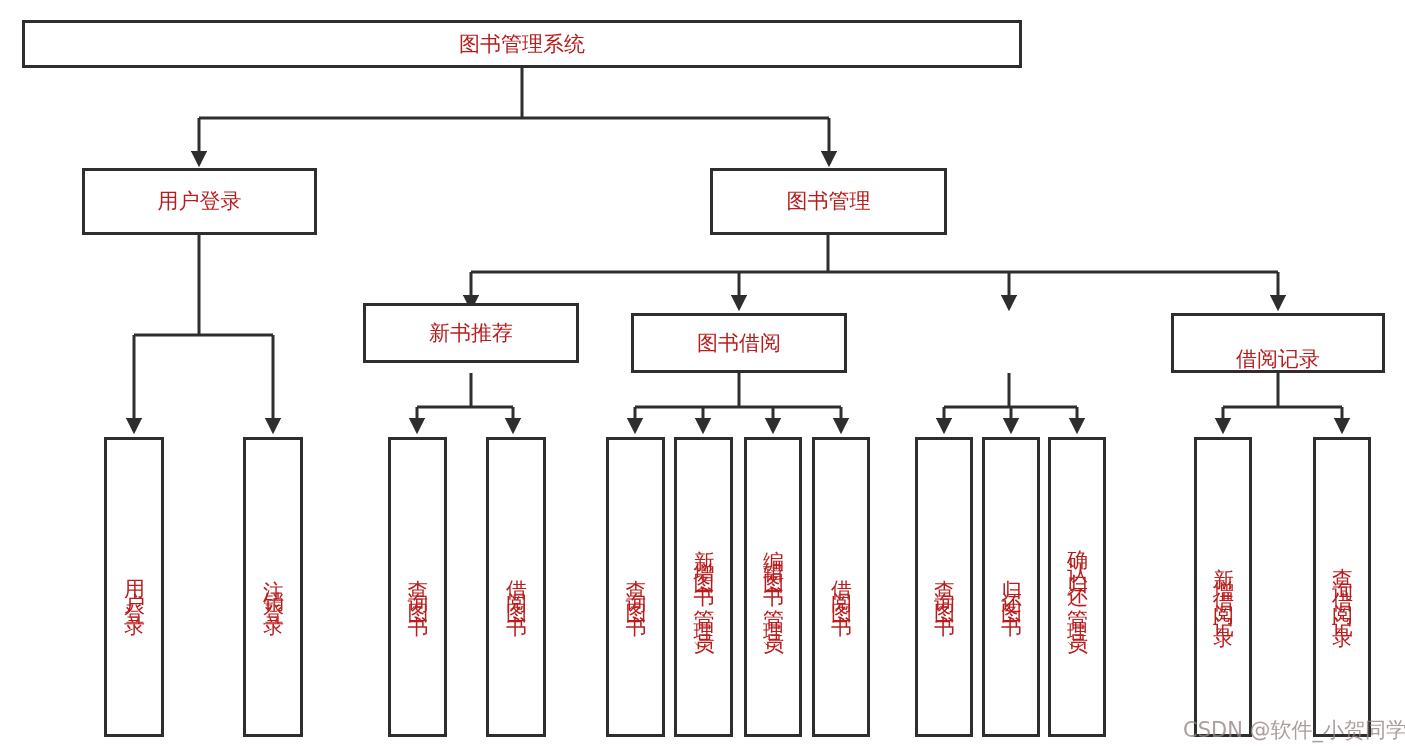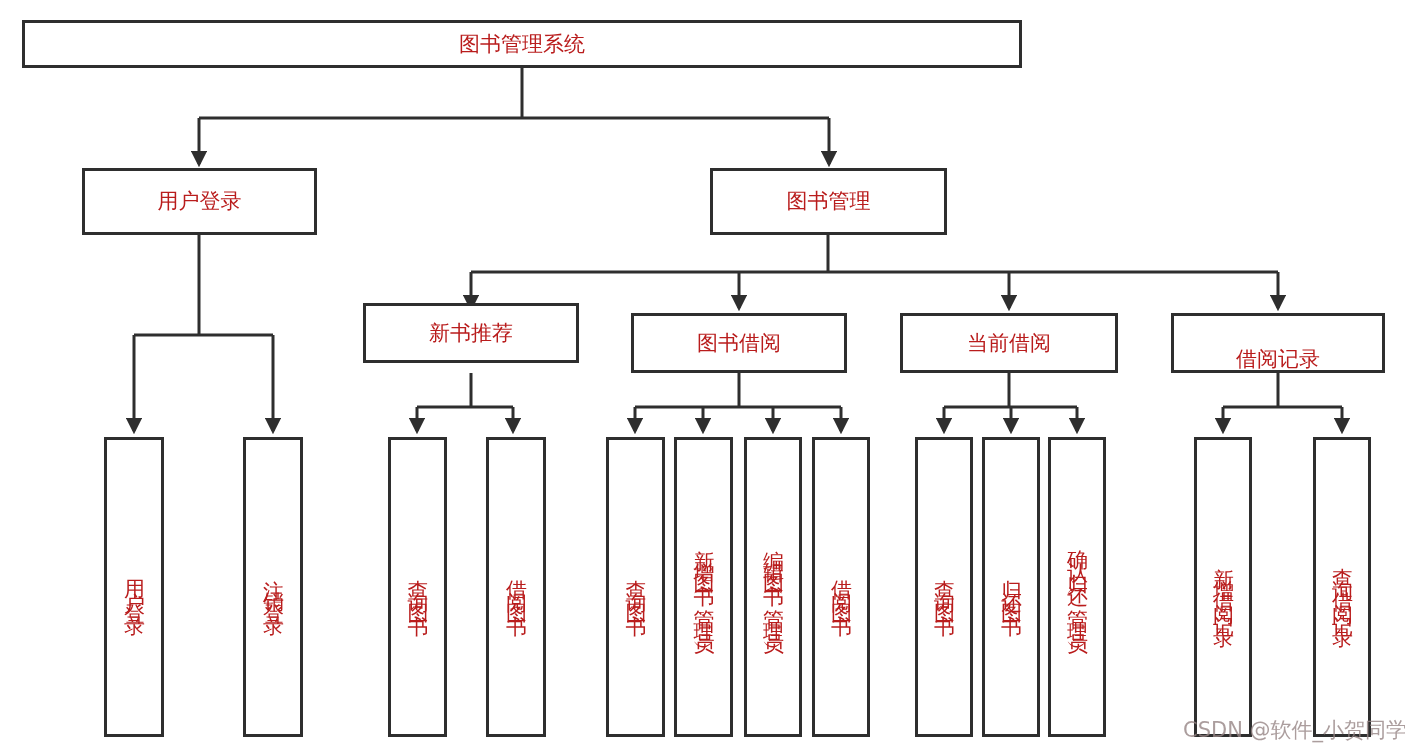--- a/index.html
+++ b/index.html
@@ -114,23 +114,20 @@
   <div class="box h" style="left:710px; top:168px; width:237px; height:67px;">
     <span>图书管理</span>
   </div>
 
   <div class="box h" style="left:363px; top:303px; width:216px; height:60px;">
     <span>新书推荐</span>
   </div>
   <div class="box h" style="left:631px; top:313px; width:216px; height:60px;">
     <span>图书借阅</span>
   </div>
-  <div class="box h" style="left:900px; top:313px; width:218px; height:60px;">
-    <span>当前借阅</span>
-  </div>
   <div class="box h" style="left:1171px; top:313px; width:214px; height:60px;align-items:flex-end;">
     <span>借阅记录</span>
   </div>
 
   <div class="box v" style="left:104px; top:437px; width:60px; height:300px;">
     <span>用户登录</span>
   </div>
   <div class="box v" style="left:243px; top:437px; width:60px; height:300px;">
     <span>注销登录</span>
   </div>

